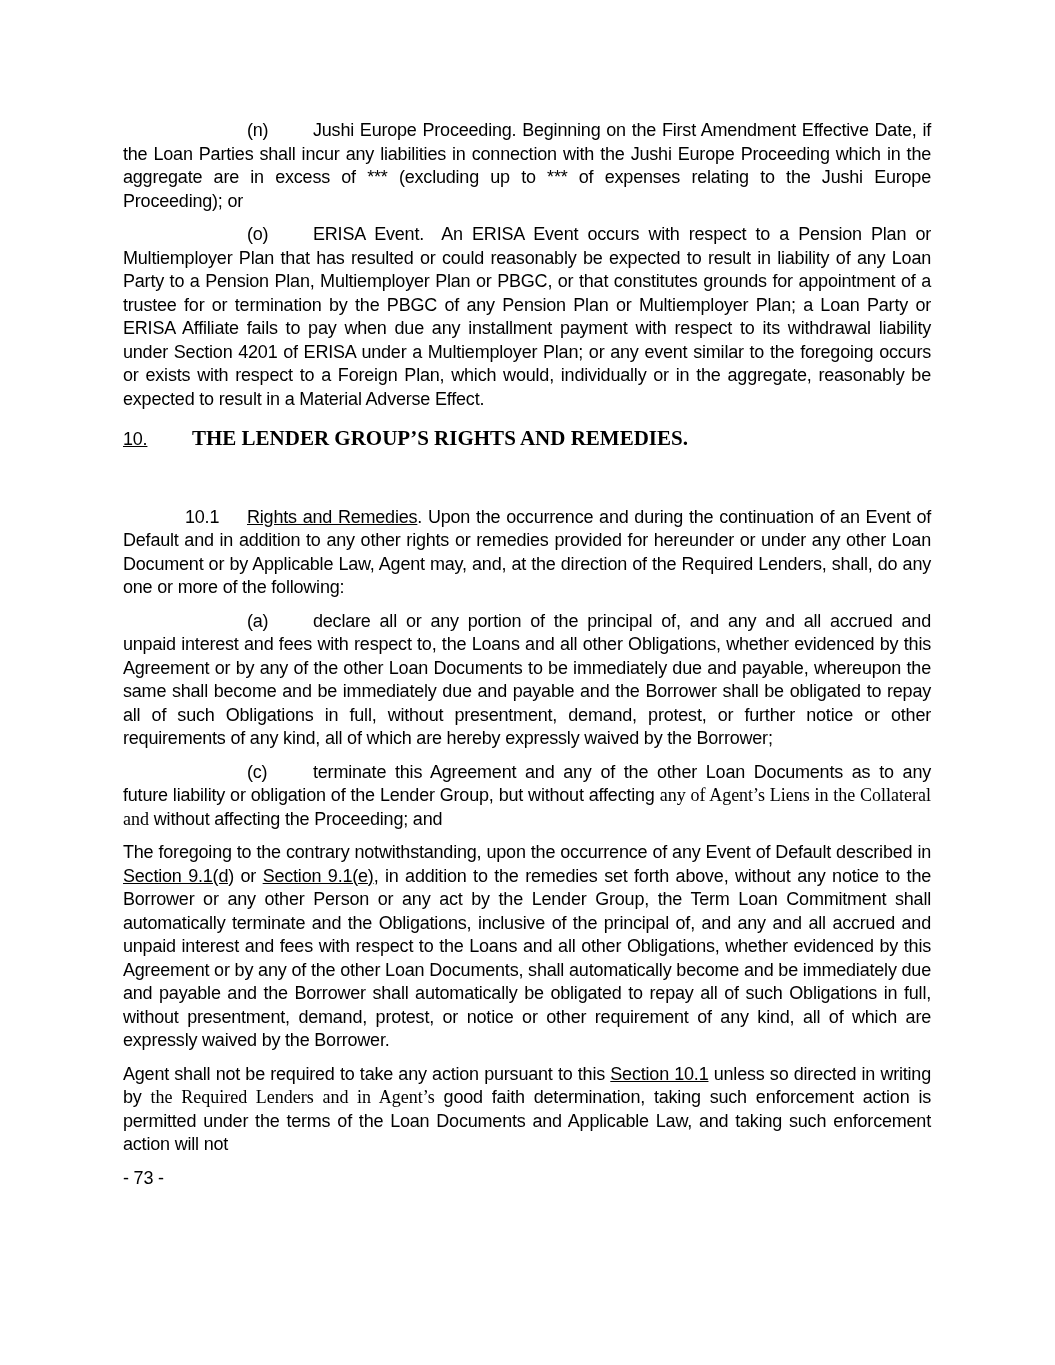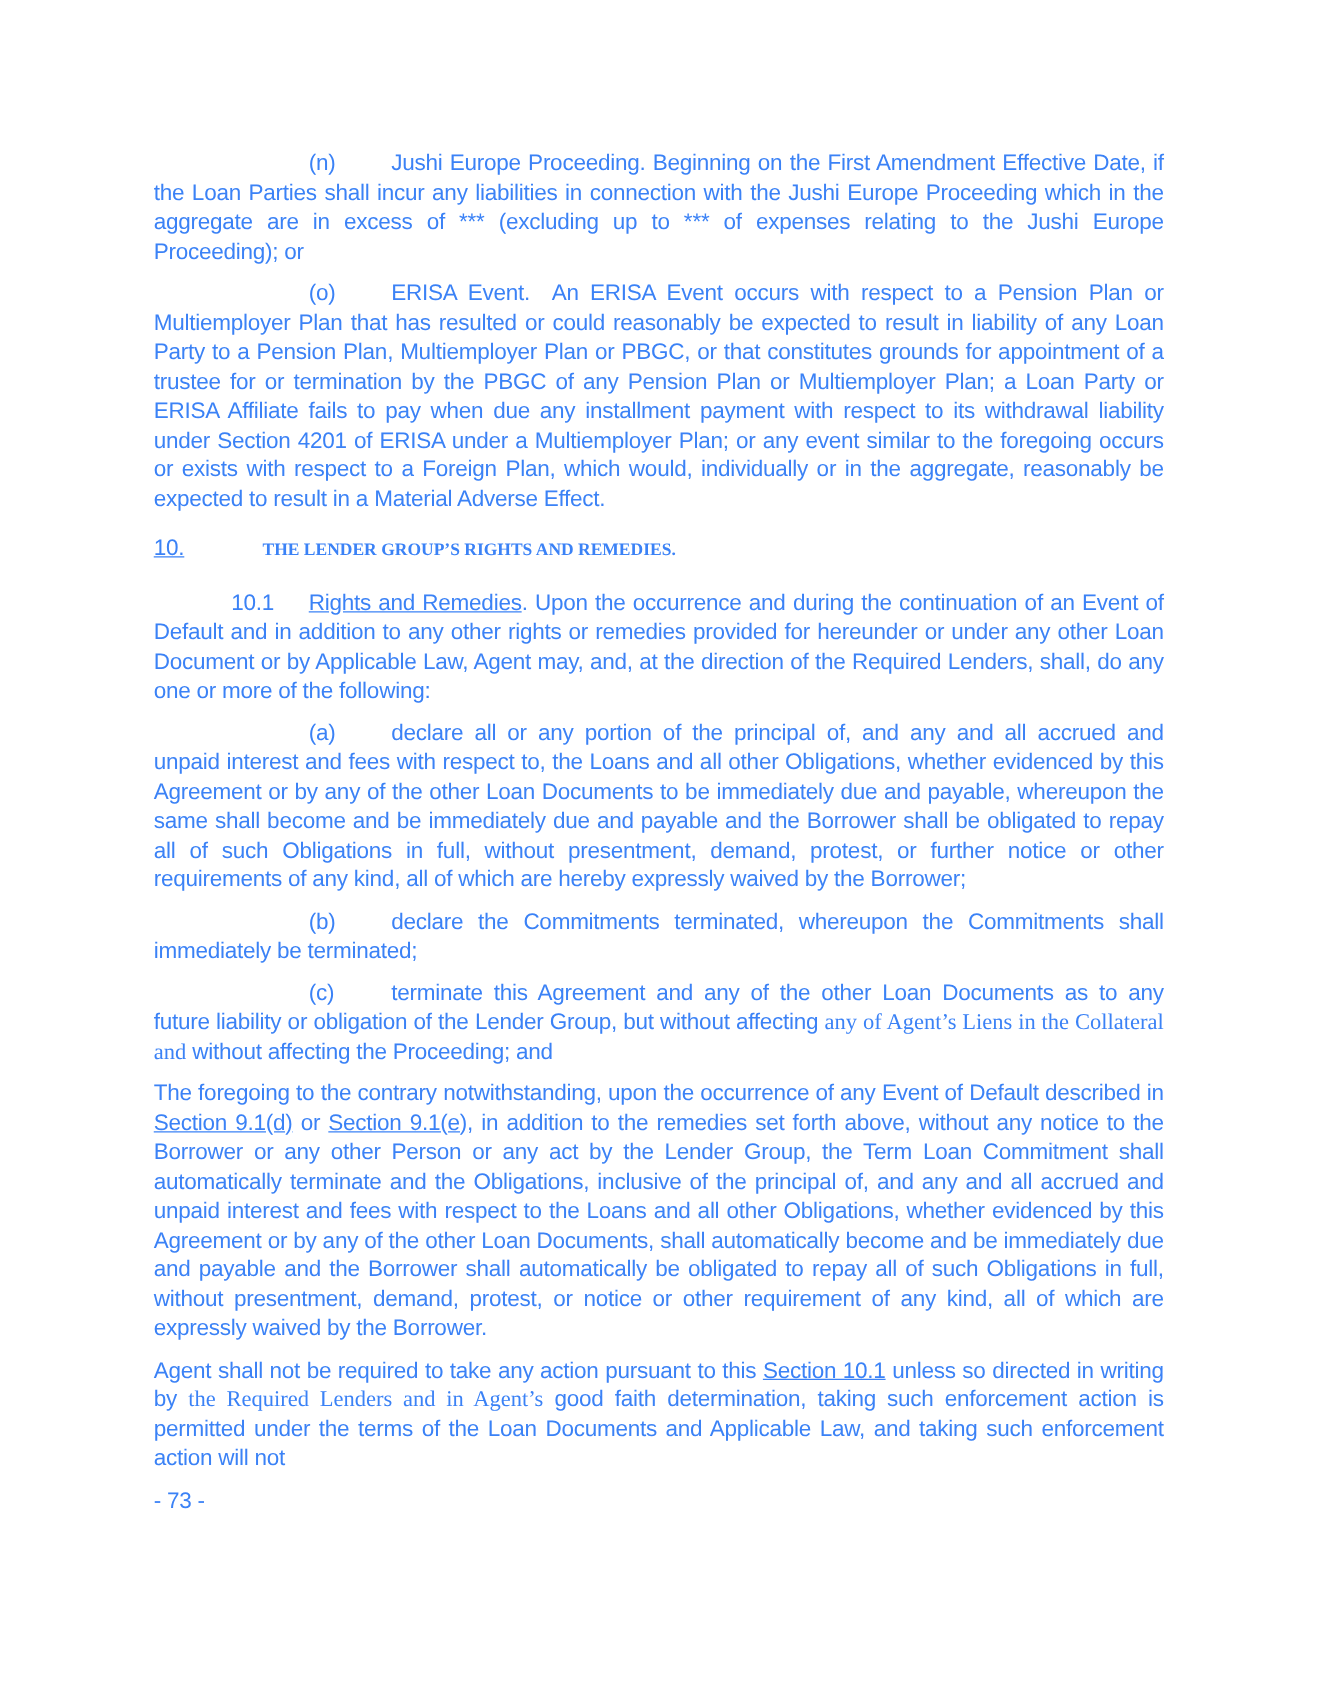--- a/index.html
+++ b/index.html
@@ -7,21 +7,21 @@
     padding: 0;
     background: #ffffff;
   }
   .page {
     position: relative;
     width: 1055px;
     height: 1365px;
     box-sizing: border-box;
     padding: 119px 124px 0 123px;
     background: #ffffff;
-    color: #3b82f6;
+    color: #000000;
     font-family: "Liberation Sans", sans-serif;
     font-size: 18px;
     line-height: 23.5px;
     letter-spacing: -0.2px;
     overflow: hidden;
   }
   .para {
     margin: 0 0 10px 0;
     text-align: justify;
   }
@@ -31,39 +31,39 @@
     display: inline-block;
     width: 66px;
     text-indent: 0;
   }
   
   .p101 { text-indent: 62px; }
   .p101 .lbl {
     display: inline-block;
     width: 62px;
     text-indent: 0;
+    margin-top: 36px;
   }
   .heading {
     margin: 16px 0 18px 0;
     text-align: left;
   }
   .heading .num {
     display: inline-block;
     width: 69px;
     font-family: "Liberation Sans", sans-serif;
     font-weight: normal;
     text-indent: 0;
     text-decoration: underline;
   }
   .heading .title {
     font-family: "Liberation Serif", serif;
     font-weight: bold;
-    font-size: 14px;
+    font-size: 21px;
     letter-spacing: 0;
-    margin-left: 18px;
   }
   .serif {
     font-family: "Liberation Serif", serif;
     letter-spacing: 0;
   }
   .uline { text-decoration: underline; }
   .footer {
     margin-top: 10px;
     text-align: left;
   }
@@ -76,21 +76,20 @@
   <p class="para sub"><span class="lbl">(n)</span><span>Jushi Europe Proceeding. Beginning on the First Amendment Effective Date, if the Loan Parties shall incur any liabilities in connection with the Jushi Europe Proceeding which in the aggregate are in excess of *** (excluding up to *** of expenses relating to the Jushi Europe Proceeding); or</span></p>
 
   <p class="para sub"><span class="lbl">(o)</span><span>ERISA Event.&nbsp; An ERISA Event occurs with respect to a Pension Plan or Multiemployer Plan that has resulted or could reasonably be expected to result in liability of any Loan Party to a Pension Plan, Multiemployer Plan or PBGC, or that constitutes grounds for appointment of a trustee for or termination by the PBGC of any Pension Plan or Multiemployer Plan; a Loan Party or ERISA Affiliate fails to pay when due any installment payment with respect to its withdrawal liability under Section 4201 of ERISA under a Multiemployer Plan; or any event similar to the foregoing occurs or exists with respect to a Foreign Plan, which would, individually or in the aggregate, reasonably be expected to result in a Material Adverse Effect.</span></p>
 
   <p class="para heading"><span class="num">10.</span><span class="title">THE LENDER GROUP’S RIGHTS AND REMEDIES.</span></p>
 
   <p class="para p101"><span class="lbl">10.1</span><span class="uline">Rights and Remedies</span><span>. Upon the occurrence and during the continuation of an Event of Default and in addition to any other rights or remedies provided for hereunder or under any other Loan Document or by Applicable Law, Agent may, and, at the direction of the Required Lenders, shall, do any one or more of the following:</span></p>
 
   <p class="para sub"><span class="lbl">(a)</span><span>declare all or any portion of the principal of, and any and all accrued and unpaid interest and fees with respect to, the Loans and all other Obligations, whether evidenced by this Agreement or by any of the other Loan Documents to be immediately due and payable, whereupon the same shall become and be immediately due and payable and the Borrower shall be obligated to repay all of such Obligations in full, without presentment, demand, protest, or further notice or other requirements of any kind, all of which are hereby expressly waived by the Borrower;</span></p>
 
-  <p class="para sub"><span class="lbl">(b)</span><span>declare the Commitments terminated, whereupon the Commitments shall immediately be terminated;</span></p>
 
   <p class="para sub"><span class="lbl">(c)</span><span>terminate this Agreement and any of the other Loan Documents as to any future liability or obligation of the Lender Group, but without affecting </span><span class="serif">any of Agent’s Liens in the Collateral and</span><span> without affecting the Proceeding; and</span></p>
 
 
   <p class="para"><span>The foregoing to the contrary notwithstanding, upon the occurrence of any Event of Default described in </span><span class="uline">Section 9.1(d)</span><span> or </span><span class="uline">Section 9.1(e)</span><span>, in addition to the remedies set forth above, without any notice to the Borrower or any other Person or any act by the Lender Group, the Term Loan Commitment shall automatically terminate and the Obligations, inclusive of the principal of, and any and all accrued and unpaid interest and fees with respect to the Loans and all other Obligations, whether evidenced by this Agreement or by any of the other Loan Documents, shall automatically become and be immediately due and payable and the Borrower shall automatically be obligated to repay all of such Obligations in full, without presentment, demand, protest, or notice or other requirement of any kind, all of which are expressly waived by the Borrower.</span></p>
 
   <p class="para"><span>Agent shall not be required to take any action pursuant to this </span><span class="uline">Section 10.1</span><span> unless so directed in writing by </span><span class="serif">the Required Lenders and in Agent’s</span><span> good faith determination, taking such enforcement action is permitted under the terms of the Loan Documents and Applicable Law, and taking such enforcement action will not</span></p>
 
   <div class="footer"><span>- 73 -</span></div>
 

